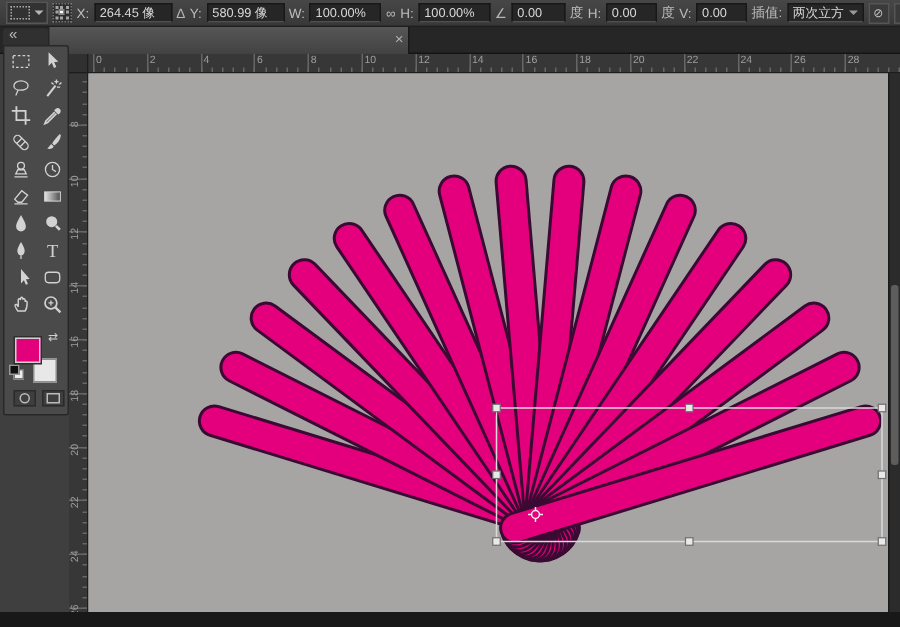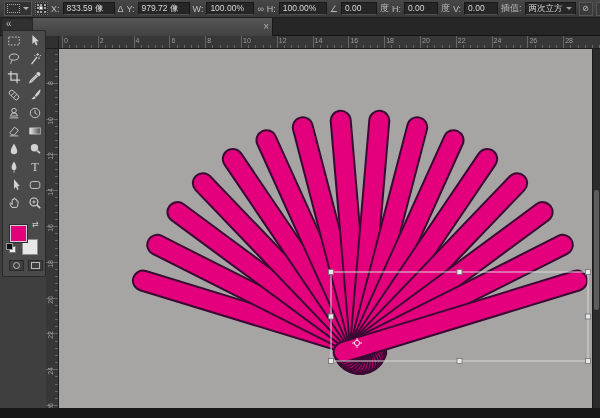--- a/index.html
+++ b/index.html
@@ -103,24 +103,24 @@
         <i></i>
         <i></i>
         <i></i>
         <i class="c"></i>
         <i></i>
         <i></i>
         <i></i>
         <i></i>
     </div>
     <span class="opt-label">X:</span>
-    <span class="opt-value" style="width:44px">833.59 像</span>
+    <span class="opt-value" style="width:44px">264.45 像</span>
     <span class="opt-icon">Δ</span>
     <span class="opt-label">Y:</span>
-    <span class="opt-value" style="width:44px">979.72 像</span>
+    <span class="opt-value" style="width:44px">580.99 像</span>
     <span class="opt-label">W:</span>
     <span class="opt-value" style="width:40px">100.00%</span>
     <span class="opt-icon">∞</span>
     <span class="opt-label">H:</span>
     <span class="opt-value" style="width:40px">100.00%</span>
     <span class="opt-icon">∠</span>
     <span class="opt-value" style="width:28px">0.00</span>
     <span class="opt-label">度</span>
     <span class="opt-label">H:</span>
     <span class="opt-value" style="width:26px">0.00</span>

